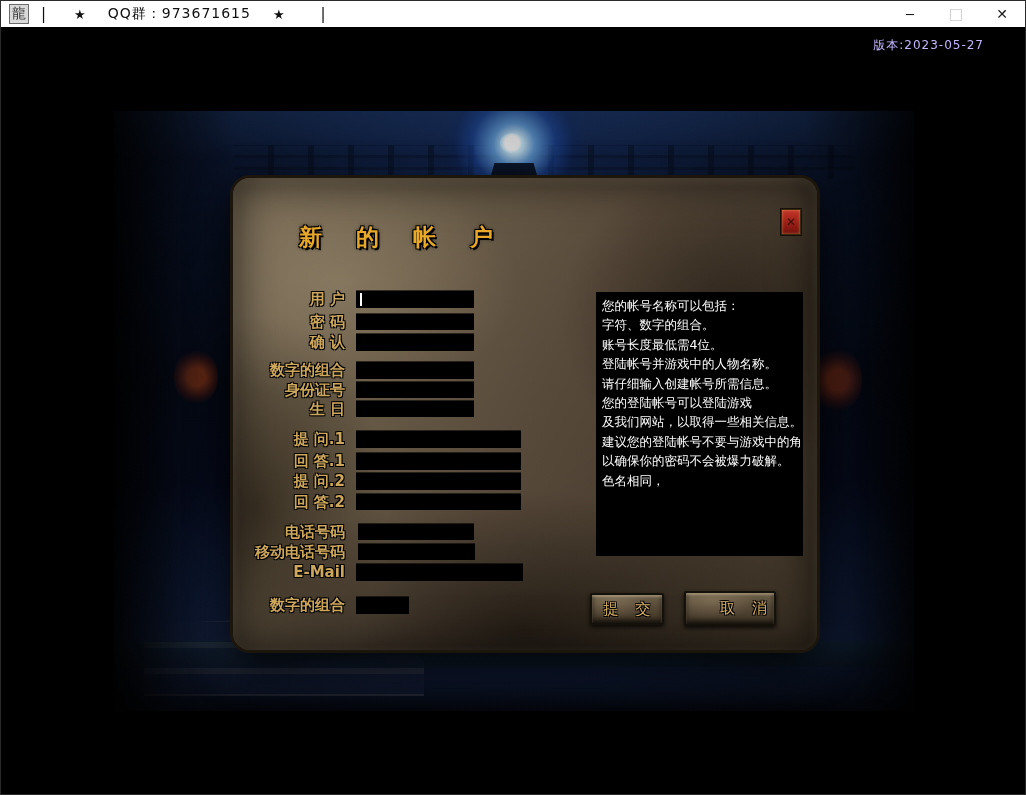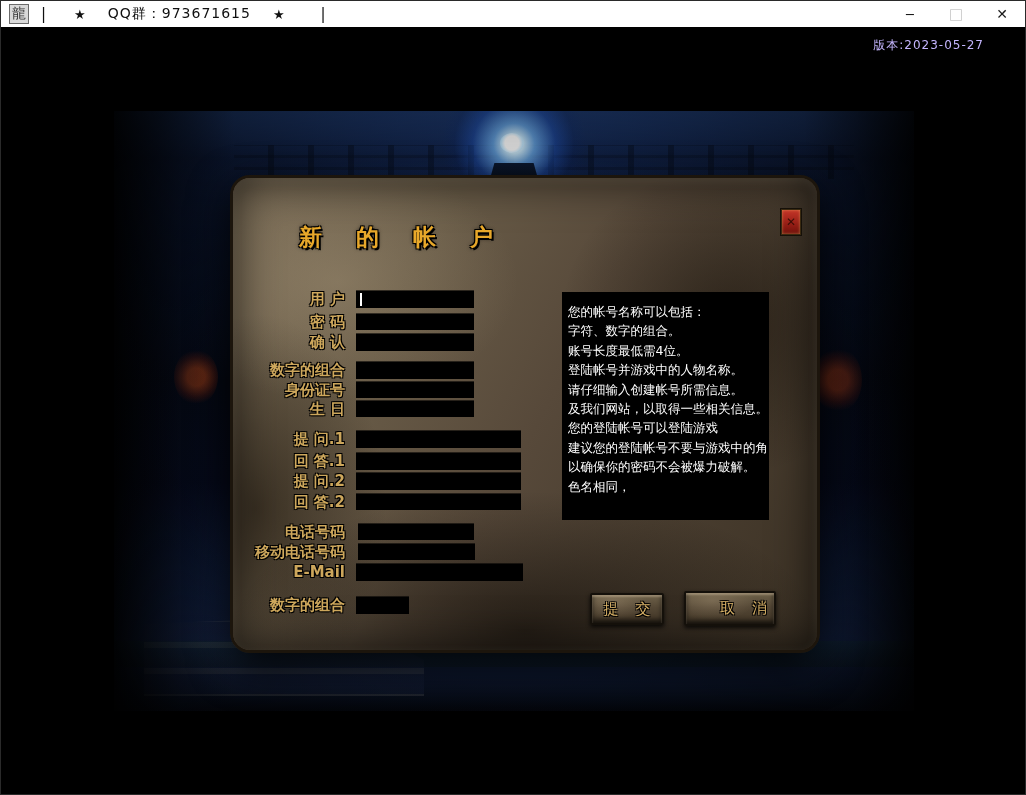--- a/index.html
+++ b/index.html
@@ -70,21 +70,21 @@
   .dlg-close{position:absolute;left:548px;top:31px;width:18px;height:24px;
     background:linear-gradient(180deg,#c43528,#8c1a12 70%,#6e120c);border:1px solid #3a2a10;box-shadow:inset 0 0 3px rgba(255,210,120,.5),0 0 0 1px #151009;
     color:#3c0e06;font-size:12px;font-weight:bold;display:flex;align-items:center;justify-content:center;cursor:pointer;}
 
   .flabel{position:absolute;right:472px;height:18px;line-height:18px;font-size:15px;font-weight:bold;color:#cda75c;white-space:nowrap;
     text-shadow:1px 1px 0 #000,-1px -1px 0 #000,1px -1px 0 #000,-1px 1px 0 #000;margin-left:16px;}
   .ginput{position:absolute;background:#000;border:none;outline:none;color:#fff;font-size:13px;padding:0 3px;box-sizing:border-box;
     font-family:"DejaVu Sans","Liberation Sans",sans-serif;box-shadow:0 -1px 0 rgba(0,0,0,.6);}
   .caret{position:absolute;left:127px;top:115px;width:2px;height:13px;background:#fff;}
 
-  .info-panel{position:absolute;left:329px;top:114px;width:207px;height:228px;background:#000;box-sizing:border-box;padding:10px 6px;}
+  .info-panel{position:absolute;left:363px;top:114px;width:207px;height:264px;background:#000;box-sizing:border-box;padding:4px 6px;}
   .iline{color:#ffffff;font-size:12.5px;line-height:19.4px;white-space:nowrap;letter-spacing:0;}
 
   .stone-btn{position:absolute;display:flex;align-items:center;justify-content:center;cursor:pointer;
     border:2px solid #14100a;border-radius:2px;box-sizing:border-box;
     background:
       radial-gradient(ellipse 70% 90% at 30% 25%, rgba(170,150,120,0.35), transparent 70%),
       linear-gradient(180deg,#6e6149 0%,#544735 45%,#3e3324 100%);
     box-shadow:inset 0 2px 2px rgba(220,200,170,0.4), inset 0 -3px 5px rgba(0,0,0,0.7), 0 2px 4px rgba(0,0,0,0.8);
     color:#d9b267;font-size:15px;font-weight:normal;letter-spacing:6px;text-indent:6px;
     text-shadow:1px 1px 0 #000,-1px -1px 0 #000,1px -1px 0 #000,-1px 1px 0 #000;}
@@ -161,22 +161,22 @@
       <input class="ginput" style="left: 123px; top: 419px; width: 53px; height: 17px;" value="">
 
       <div class="caret"></div>
 
       <div class="info-panel">
         <div class="iline">您的帐号名称可以包括：</div>
         <div class="iline">字符、数字的组合。</div>
         <div class="iline">账号长度最低需4位。</div>
         <div class="iline">登陆帐号并游戏中的人物名称。</div>
         <div class="iline">请仔细输入创建帐号所需信息。</div>
+        <div class="iline">您的登陆帐号可以登陆游戏</div>
         <div class="iline">及我们网站，以取得一些相关信息。</div>
-        <div class="iline">您的登陆帐号可以登陆游戏</div>
         <div class="iline">建议您的登陆帐号不要与游戏中的角</div>
         <div class="iline">以确保你的密码不会被爆力破解。</div>
         <div class="iline">色名相同，</div>
       </div>
 
       <div class="stone-btn btn-submit">提 交</div>
       <div class="stone-btn btn-cancel">取 消</div>
     </div>
   </div>
 </div>

